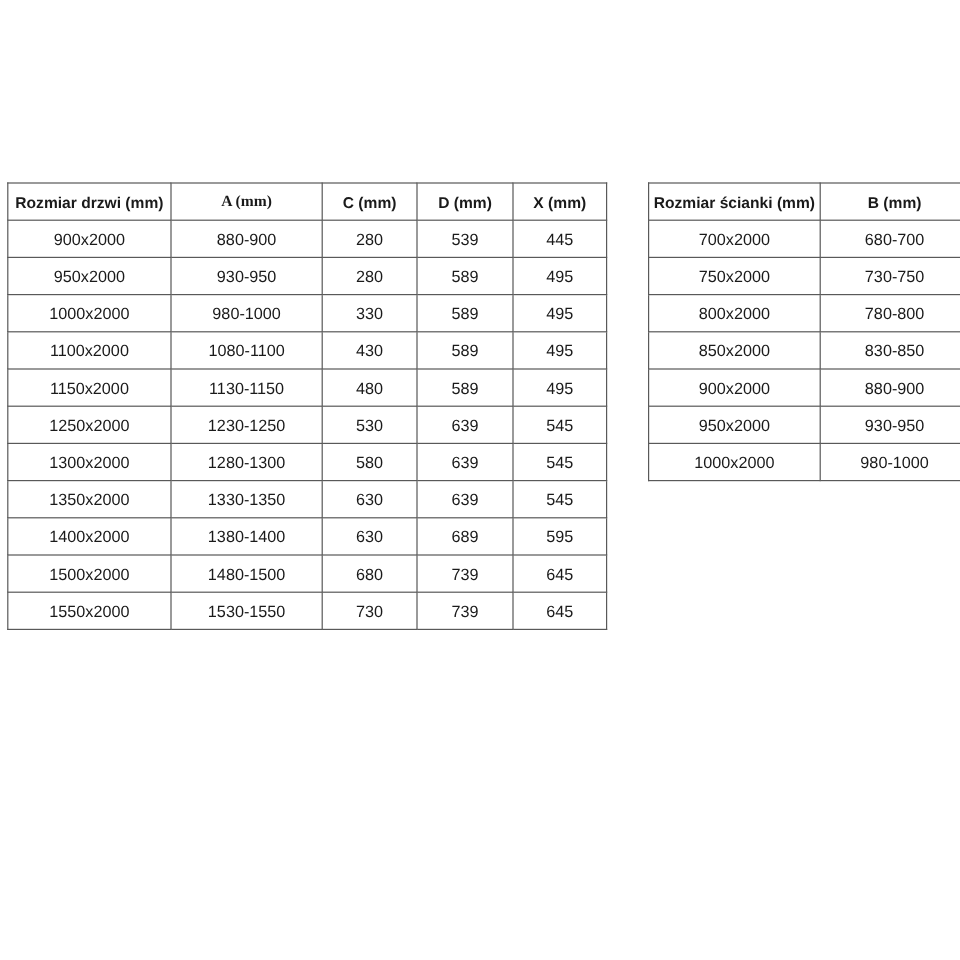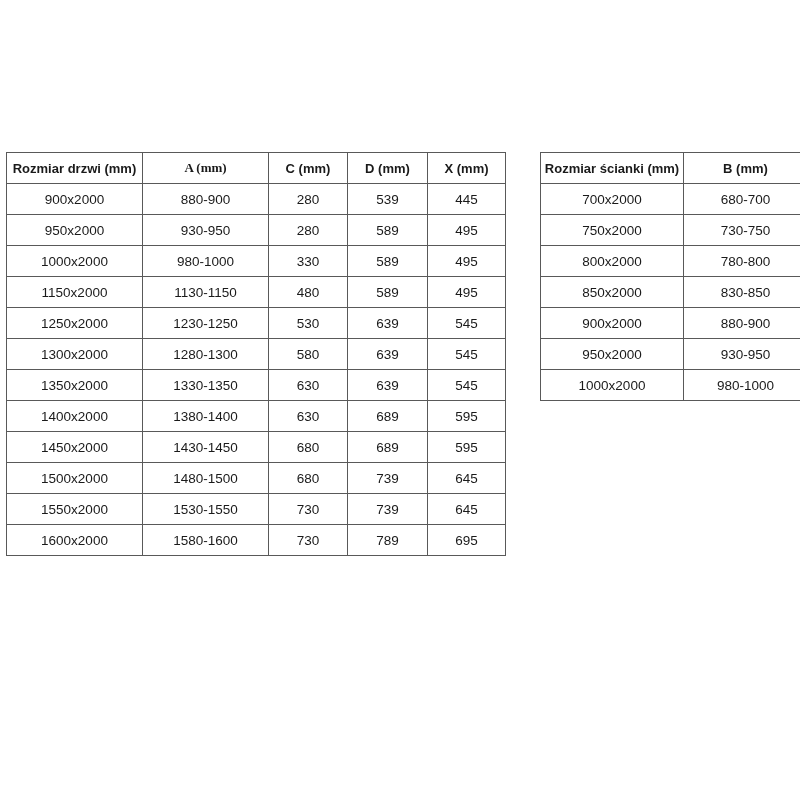--- a/index.html
+++ b/index.html
@@ -88,20 +88,27 @@
           <td>495</td>
         </tr>
         <tr>
           <td>1000x2000</td>
           <td>980-1000</td>
           <td>330</td>
           <td>589</td>
           <td>495</td>
         </tr>
         <tr>
+          <td>1100x2000</td>
+          <td>1080-1100</td>
+          <td>430</td>
+          <td>589</td>
+          <td>495</td>
+        </tr>
+        <tr>
           <td>1150x2000</td>
           <td>1130-1150</td>
           <td>480</td>
           <td>589</td>
           <td>495</td>
         </tr>
         <tr>
           <td>1250x2000</td>
           <td>1230-1250</td>
           <td>530</td>
@@ -123,46 +130,32 @@
           <td>545</td>
         </tr>
         <tr>
           <td>1400x2000</td>
           <td>1380-1400</td>
           <td>630</td>
           <td>689</td>
           <td>595</td>
         </tr>
         <tr>
-          <td>1450x2000</td>
-          <td>1430-1450</td>
-          <td>680</td>
-          <td>689</td>
-          <td>595</td>
-        </tr>
-        <tr>
           <td>1500x2000</td>
           <td>1480-1500</td>
           <td>680</td>
           <td>739</td>
           <td>645</td>
         </tr>
         <tr>
           <td>1550x2000</td>
           <td>1530-1550</td>
           <td>730</td>
           <td>739</td>
           <td>645</td>
-        </tr>
-        <tr>
-          <td>1600x2000</td>
-          <td>1580-1600</td>
-          <td>730</td>
-          <td>789</td>
-          <td>695</td>
         </tr>
       </tbody>
     </table>
   <table class="spec-table walls">
       <thead>
         <tr>
           <th>Rozmiar ścianki (mm)</th>
           <th>B (mm)</th>
         </tr>
       </thead>

